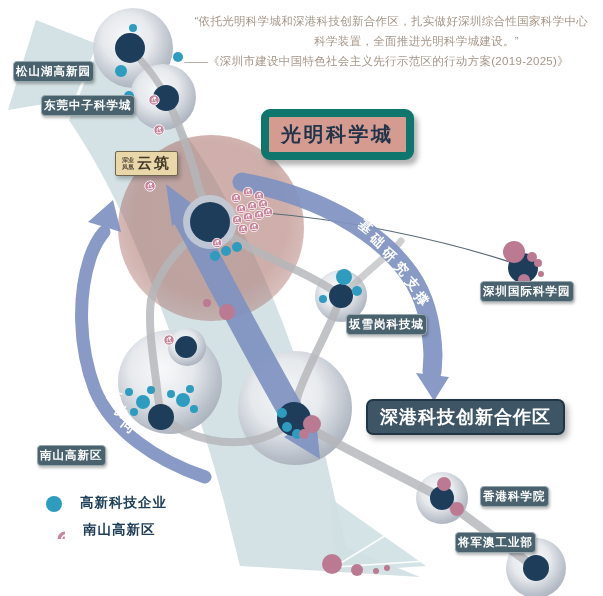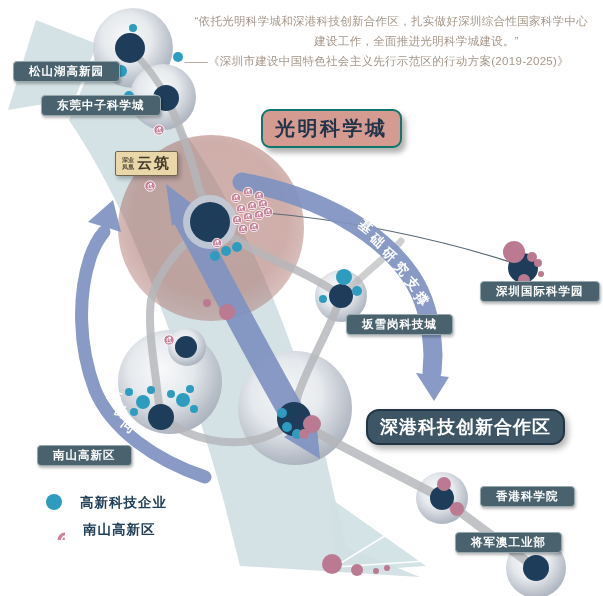--- a/index.html
+++ b/index.html
@@ -8,51 +8,51 @@
   .stage svg.map{position:absolute;left:0;top:0;}
 
   
   .quote-line{position:absolute;color:#a59689;font-size:11.5px;letter-spacing:.3px;white-space:nowrap;}
   .q1{top:14px;right:15px;}
   .q2{top:34px;right:84px;}
   .q3{top:54px;right:34px;margin-left:45px;}
 
   
   .tag{position:absolute;background:#49626d;color:#fff;font-size:11.5px;font-weight:bold;
-       padding:2px 15px;border:1.5px solid #97a8ae;border-radius:4px;letter-spacing:1px;
+       padding:2px 2px;border:1.5px solid #97a8ae;border-radius:4px;letter-spacing:1px;
        white-space:nowrap;box-shadow:1px 2px 3px rgba(0,0,0,.28);line-height:1.3;}
   .tag-songshanhu{left:13px;top:61px;}
   .tag-dongguan{left:41px;top:95px;}
   .tag-intl{left:480px;top:281px;}
   .tag-banxuegang{left:346px;top:314px;}
   .tag-nanshan{left:37px;top:445px;}
   .tag-hk{left:480px;top:486px;}
   .tag-tko{left:435px;top:532px;margin-left:20px;}
 
-  .tag-shengang{position:absolute;left:366px;top:409px;background:#3d5565;color:#fff;
+  .tag-shengang{position:absolute;left:366px;top:399px;background:#3d5565;color:#fff;
        font-size:18px;font-weight:bold;letter-spacing:1px;padding:4px 12px;
-       border:2px solid #223544;border-radius:13px;white-space:nowrap;
+       border:2px solid #223544;border-radius:7px;white-space:nowrap;
        box-shadow:3px 4px 6px rgba(0,0,0,.3);}
   .tag-guangming{position:absolute;left:261px;top:109px;background:#d69b90;color:#20344a;
        font-size:20px;font-weight:bold;letter-spacing:2.5px;padding:4px 12px;
-       border:2px solid #0f766e;border-radius:9px;white-space:nowrap;
+       border:8px solid #0f766e;border-radius:9px;white-space:nowrap;
        box-shadow:4px 5px 5px rgba(90,90,90,.45);}
   .tag-yunzhu{position:absolute;left:115px;top:151px;background:#e9d7a9;color:#433a2a;
        border:1.5px solid #70654f;border-radius:2px;padding:2px 6px;display:flex;
        align-items:center;gap:3px;box-shadow:2px 3px 4px rgba(0,0,0,.25);}
   .yz-small{display:flex;flex-direction:column;font-size:6px;line-height:1.15;color:#5a4f3c;font-weight:bold;}
   .yz-main{font-family:"Liberation Serif",serif;font-size:15px;font-weight:bold;letter-spacing:2px;}
 
   
   .arc-ch{position:absolute;color:#fff;font-weight:bold;font-size:13.5px;width:16px;height:16px;
           text-align:center;line-height:16px;}
 
   
   .legend{position:absolute;left:46px;top:494px;display:flex;flex-direction:column;gap:9px;}
-  .legend-row{display:flex;align-items:flex-start;gap:18px;height:18px;}
+  .legend-row{display:flex;align-items:flex-end;gap:18px;height:18px;}
   .swatch{width:16px;height:16px;border-radius:50%;flex:0 0 auto;}
   .swatch-teal{background:#2d9cbe;}
   .swatch-pink{background:#bb7a92;}
   .legend-label{color:#21405a;font-size:13.5px;font-weight:bold;letter-spacing:1px;white-space:nowrap;}
 </style>
 </head>
 <body>
 
 <div class="stage">
 
@@ -203,21 +203,21 @@
       <use href="#sci" x="-5.5" y="-5.5" width="11" height="11" transform="translate(254,227)"></use>
       <use href="#sci" x="-5.5" y="-5.5" width="11" height="11" transform="translate(217,243)"></use>
       <use href="#sci" x="-6" y="-6" width="12" height="12" transform="translate(154,100)"></use>
       <use href="#sci" x="-6" y="-6" width="12" height="12" transform="translate(159,130)"></use>
       <use href="#sci" x="-6" y="-6" width="12" height="12" transform="translate(150,186)"></use>
       <use href="#sci" x="-6" y="-6" width="12" height="12" transform="translate(169,340)"></use>
     </g>
   </svg>
 
   <div class="quote-line q1">“依托光明科学城和深港科技创新合作区，扎实做好深圳综合性国家科学中心</div>
-  <div class="quote-line q2">建设工作，全面推进光明科学城建设。”</div>
+  <div class="quote-line q2">科学装置，全面推进光明科学城建设。”</div>
   <div class="quote-line q3">——《深圳市建设中国特色社会主义先行示范区的行动方案(2019-2025)》</div>
 
   <div class="tag tag-songshanhu">松山湖高新园</div>
   <div class="tag tag-dongguan">东莞中子科学城</div>
   <div class="tag-guangming">光明科学城</div>
   <div class="tag-yunzhu">
     <span class="yz-small">
       <span>深业</span>
       <span>凤凰</span>
     </span>

